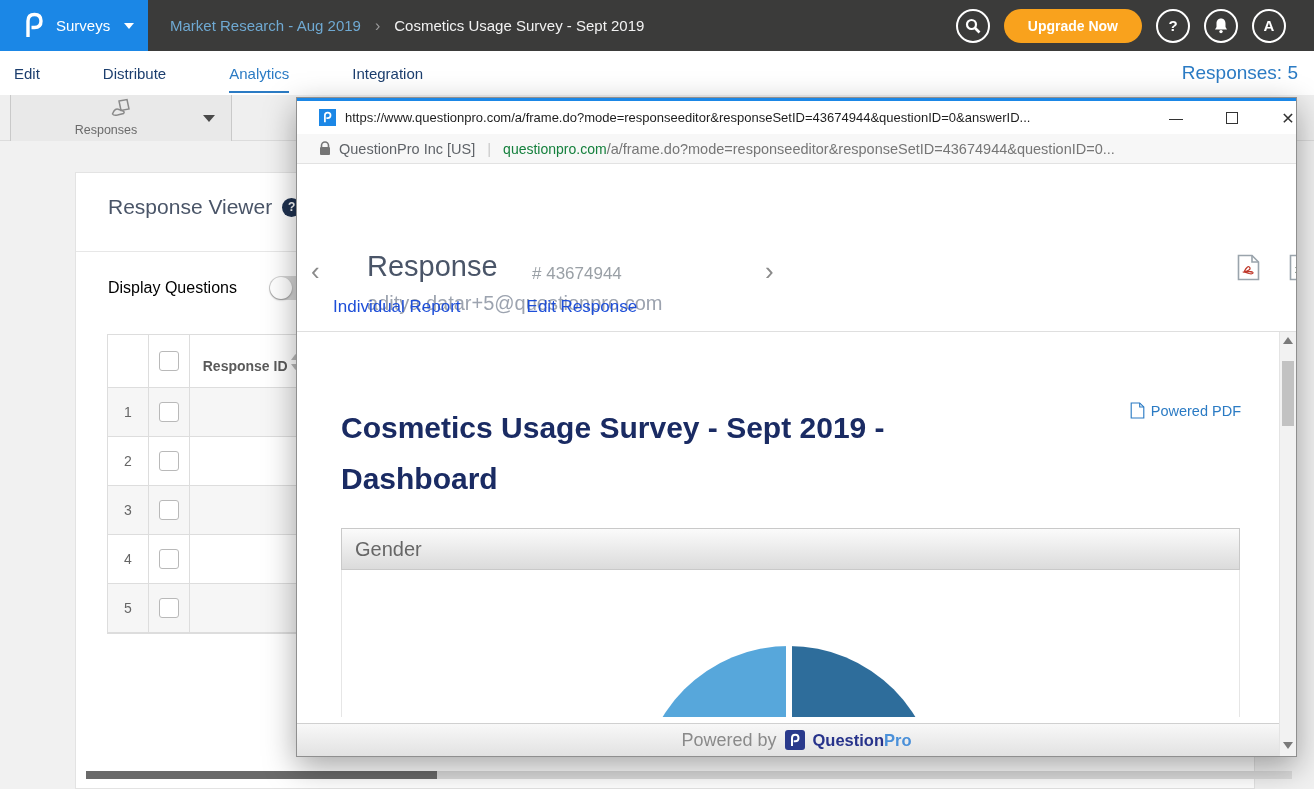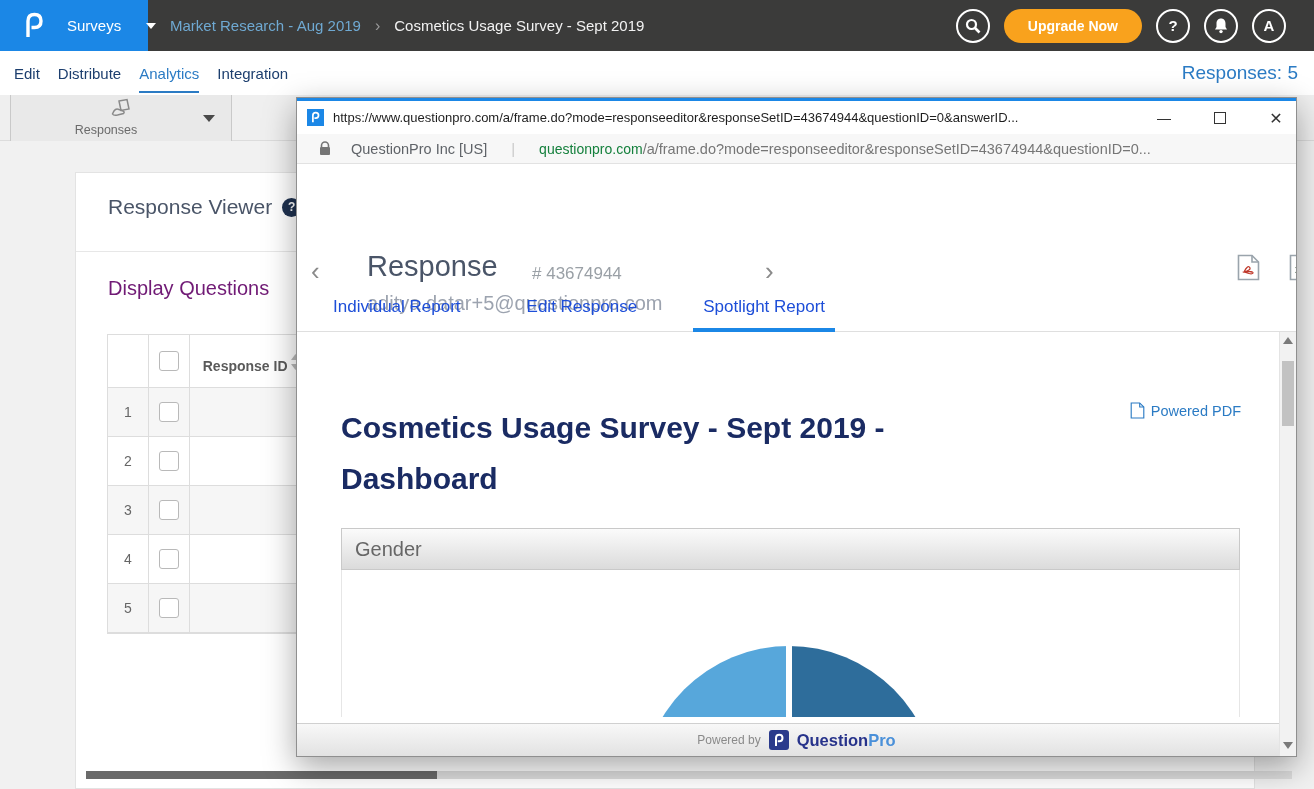--- a/index.html
+++ b/index.html
@@ -2,54 +2,54 @@
 <html><head>
 <meta charset="utf-8">
 <style>
   * { margin:0; padding:0; box-sizing:border-box; }
   html,body { width:1314px; height:789px; }
   body { font-family:"Liberation Sans","DejaVu Sans",sans-serif; background:#fff; }
   .page { position:relative; width:1314px; height:789px; overflow:hidden; background:#fff; }
 
   
   .tophdr { position:absolute; left:0; top:0; width:1314px; height:51px; background:#3B3B3A; display:flex; align-items:center; }
-  .brandblock { width:148px; height:51px; background:#1B87E6; display:flex; align-items:center; padding-left:22px; gap:21px; flex:0 0 auto; }
+  .brandblock { width:148px; height:51px; background:#1B87E6; display:flex; align-items:center; padding-left:22px; gap:10px; flex:0 0 auto; }
   .brandblock .glyph svg { display:block; }
   .surveys { color:#fff; font-size:15px; }
   .caret-down { width:0; height:0; border-left:5px solid transparent; border-right:5px solid transparent; border-top:6px solid #fff; margin-left:4px; }
   .crumbs { display:flex; align-items:center; gap:14px; margin-left:22px; white-space:nowrap; }
   .crumb-parent { color:#6FA9D2; font-size:15px; }
   .crumb-sep { color:#9a9a9a; font-size:16px; }
   .crumb-current { color:#f2f2f2; font-size:15px; }
   .hdr-right { margin-left:auto; display:flex; align-items:center; gap:14px; padding-right:28px; }
   .circle-btn { width:34px; height:34px; border:2px solid #fff; border-radius:50%; color:#fff; display:flex; align-items:center; justify-content:center; font-weight:bold; font-size:15px; flex:0 0 auto; }
   .upgrade { height:34px; padding:0 24px; border-radius:17px; background:#F9A21D; color:#fff; font-weight:bold; font-size:14px; display:flex; align-items:center; border:none; }
 
   
-  .nav2 { position:absolute; left:0; top:51px; width:1314px; height:44px; background:#fff; display:flex; align-items:center; padding-left:14px; gap:18px; }
+  .nav2 { position:absolute; left:0; top:51px; width:1314px; height:44px; background:#fff; display:flex; align-items:center; padding-left:14px; gap:63px; }
   .nav-item { font-size:15px; color:#1C3E6E; font-weight:500; padding:12px 0 9px 0; border-bottom:2px solid transparent; }
   .nav-item.active { color:#2B7BC4; border-bottom-color:#2B7BC4; }
   .resp-count { margin-left:auto; margin-right:16px; color:#2B7BC4; font-size:19px; }
 
   
   .main { position:absolute; left:0; top:95px; width:1314px; height:694px; background:#F1F1F1; }
   .toolbar { position:absolute; left:0; top:0; width:1314px; height:46px; background:#EFEFEF; border-bottom:1px solid #DCDCDC; }
   .tool-tab { position:absolute; left:10px; top:0; width:222px; height:46px; background:#E9E9E9; border-left:1px solid #C9C9C9; border-right:1px solid #C9C9C9; }
   .tool-tab .ticon { position:absolute; left:99px; top:3px; }
   .tool-tab .tlabel { position:absolute; left:0; right:30px; bottom:4px; text-align:center; font-size:12.5px; color:#6B6B6B; }
   .tool-caret { position:absolute; right:16px; top:20px; width:0; height:0; border-left:6px solid transparent; border-right:6px solid transparent; border-top:7px solid #4A4A4A; }
 
   
   .card { position:absolute; left:75px; top:77px; width:1180px; height:617px; background:#fff; border:1px solid #E3E3E3; }
   .rv-title-row { position:absolute; left:32px; top:22px; display:flex; align-items:center; gap:10px; }
   .rv-title { font-size:21px; color:#4A5568; }
   .rv-help { width:19px; height:19px; border-radius:50%; background:#1F3250; color:#fff; font-size:12px; font-weight:bold; display:flex; align-items:center; justify-content:center; }
   .rv-divider { position:absolute; left:0; top:78px; width:100%; height:1px; background:#E7E7E7; }
   .dq-row { position:absolute; left:32px; top:103px; display:flex; align-items:center; gap:32px; }
-  .dq-label { font-size:20px; color:#701a75; }
+  .dq-label { font-size:16px; color:#000000; }
   .toggle { position:relative; width:46px; height:24px; border-radius:12px; background:#D6D6D6; }
   .toggle .knob { position:absolute; left:1px; top:1px; width:22px; height:22px; border-radius:50%; background:#fff; box-shadow:0 1px 2px rgba(0,0,0,.35); }
 
   
   .rtable { position:absolute; left:31px; top:161px; width:318px; border:1px solid #DDD; border-right:none; }
   .trow { display:flex; }
   .tcell { border-right:1px solid #DDD; border-bottom:1px solid #DDD; display:flex; align-items:center; justify-content:center; background:#fff; }
   .c-num { width:41px; }
   .c-chk { width:41px; }
   .c-id { width:236px; justify-content:flex-start; position:relative; }
@@ -62,29 +62,29 @@
   .cb { width:20px; height:20px; border:1px solid #B9B9B9; border-radius:3px; background:#fff; appearance:none; -webkit-appearance:none; }
   .id-val { width:100%; text-align:right; padding-right:44px; font-size:14px; color:#4E7FA6; }
 
   
   .hscroll { position:absolute; left:86px; top:676px; width:1206px; height:8px; background:#DCDCDC; }
   .hscroll .thumb { position:absolute; left:0; top:0; width:351px; height:8px; background:#6A6A6A; }
 
   
   .window { position:absolute; left:296px; top:2px; width:1001px; height:660px; background:#fff; border:1px solid #8F8F8F; box-shadow:0 10px 30px rgba(0,0,0,.35); overflow:hidden; }
   .w-accent { position:absolute; left:0; top:0; right:0; height:3px; background:#1B87E6; }
-  .w-titlebar { position:absolute; left:0; top:3px; right:0; height:33px; background:#fff; }
+  .w-titlebar { position:absolute; left:12px; top:3px; right:0; height:33px; background:#fff; }
   .w-favicon { position:absolute; left:10px; top:8px; width:17px; height:17px; background:#1B87E6; display:flex; align-items:center; justify-content:center; }
   .w-url { position:absolute; left:36px; top:9px; width:800px; font-size:13px; color:#1E1E1E; white-space:nowrap; overflow:hidden; }
   .w-ctl { position:absolute; top:7px; width:26px; height:20px; color:#333; font-size:14px; display:flex; align-items:center; justify-content:center; }
   .w-min { left:854px; }
   .w-max { left:910px; }
   .w-max .maxbox { width:12px; height:12px; border:1.5px solid #333; }
   .w-close { left:966px; font-size:16px; }
-  .w-sec { position:absolute; left:0; top:36px; right:0; height:30px; background:#F7F7F7; border-bottom:1px solid #E2E2E2; display:flex; align-items:center; padding-left:22px; gap:20px; white-space:nowrap; overflow:hidden; }
+  .w-sec { position:absolute; left:0; top:36px; right:0; height:30px; background:#F7F7F7; border-bottom:1px solid #E2E2E2; display:flex; align-items:center; padding-left:22px; gap:8px; white-space:nowrap; overflow:hidden; }
   .sec-org { font-size:14.5px; color:#5F6368; }
   .sec-sep { color:#C9C9C9; font-size:15px; padding:0 4px; }
   .sec-domain { font-size:14px; color:#15803d; }
   .sec-path { font-size:14.5px; color:#767676; }
 
   .w-resphdr { position:absolute; left:0; top:66px; right:0; height:124px; background:#fff; }
   .chev { position:absolute; color:#8a8a8a; font-size:26px; line-height:26px; }
   .chev-prev { left:14px; top:94px; }
   .chev-next { left:468px; top:94px; }
   .resp-title { position:absolute; left:70px; top:86px; font-size:29px; color:#4A5568; font-weight:500; }
@@ -101,21 +101,21 @@
   .rep-heading { position:absolute; left:44px; top:70px; width:640px; font-size:30px; line-height:51px; font-weight:bold; color:#1A2B63; }
   .export-link { position:absolute; right:38px; top:70px; display:flex; align-items:center; gap:6px; color:#2B7BC4; font-size:14.5px; }
   .gender-panel { position:absolute; left:44px; top:196px; width:899px; }
   .gp-header { height:42px; background:linear-gradient(#FBFBFB,#DBDBDB); border:1px solid #C9C9C9; display:flex; align-items:center; padding-left:13px; font-size:20px; color:#666; }
   .gp-body { position:relative; height:147px; background:#fff; border-left:1px solid #E6E6E6; border-right:1px solid #E6E6E6; overflow:hidden; }
   .pie { position:absolute; left:299px; top:76px; width:296px; height:296px; border-radius:50%;
          background:conic-gradient(#2E6D9B 0 50%, #57A7DB 50% 100%); }
   .pie-gap { position:absolute; left:444px; top:74px; width:6px; bottom:0; background:#fff; }
 
   .w-footer { position:absolute; left:0; bottom:0; right:0; height:33px; background:linear-gradient(#F8F8F8,#E2E2E2); border-top:1px solid #D0D0D0; display:flex; align-items:center; justify-content:center; gap:8px; }
-  .pw-text { font-size:12px; color:#8A8A8A; }
+  .pw-text { font-size:18px; color:#8A8A8A; }
   .pw-logo { width:20px; height:20px; border-radius:3px; background:#2A3A8C; display:flex; align-items:center; justify-content:center; }
   .pw-q { font-size:16.5px; font-weight:bold; color:#27338B; }
   .pw-p { font-size:16.5px; font-weight:bold; color:#4A90D9; }
 
   .w-vscroll { position:absolute; right:0; top:234px; bottom:0; width:17px; background:#F2F2F2; border-left:1px solid #E4E4E4; z-index:5; }
   .vs-up { position:absolute; top:5px; left:3px; width:0; height:0; border-left:5px solid transparent; border-right:5px solid transparent; border-bottom:7px solid #7A7A7A; }
   .vs-down { position:absolute; bottom:7px; left:3px; width:0; height:0; border-left:5px solid transparent; border-right:5px solid transparent; border-top:7px solid #7A7A7A; }
   .vs-thumb { position:absolute; left:2px; top:29px; width:12px; height:65px; background:#C2C2C2; }
 </style>
 </head>
@@ -318,21 +318,20 @@
           <svg width="23" height="27" viewBox="0 0 23 27">
               <path d="M1.5 1.5 H15 L21.5 8 V25.5 H1.5 Z" fill="#fff" stroke="#9AA4AC" stroke-width="1.6"></path>
               <text x="6" y="19" font-size="10" fill="#5A6E5A" font-weight="bold">x</text>
             </svg>
         </span>
       </div>
 
       <div class="w-tabs">
         <span class="w-tab">Individual Report</span>
         <span class="w-tab">Edit Response</span>
-        <span class="w-tab active">Spotlight Report</span>
       </div>
 
       <div class="w-content">
         <div class="rep-heading">Cosmetics Usage Survey - Sept 2019 - Dashboard</div>
         <span class="export-link">
           <svg width="15" height="17" viewBox="0 0 23 27">
               <path d="M1.5 1.5 H15 L21.5 8 V25.5 H1.5 Z" fill="#fff" stroke="#2B7BC4" stroke-width="1.8"></path>
               <path d="M15 1.5 V8 H21.5" fill="none" stroke="#2B7BC4" stroke-width="1.8"></path>
             </svg>
           <span>Powered PDF</span>

